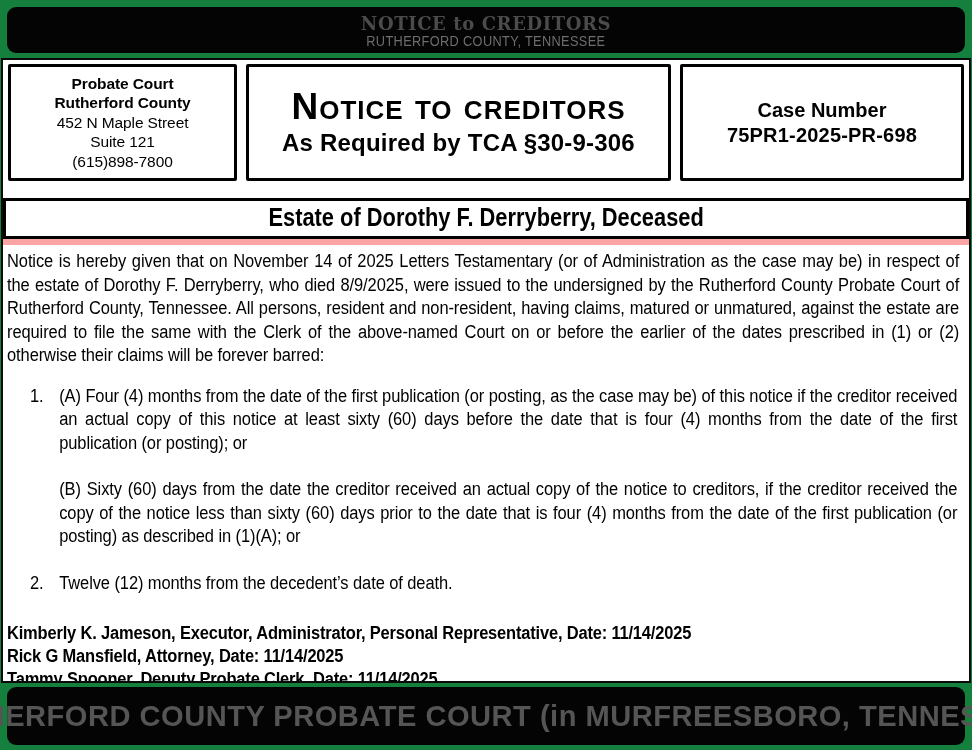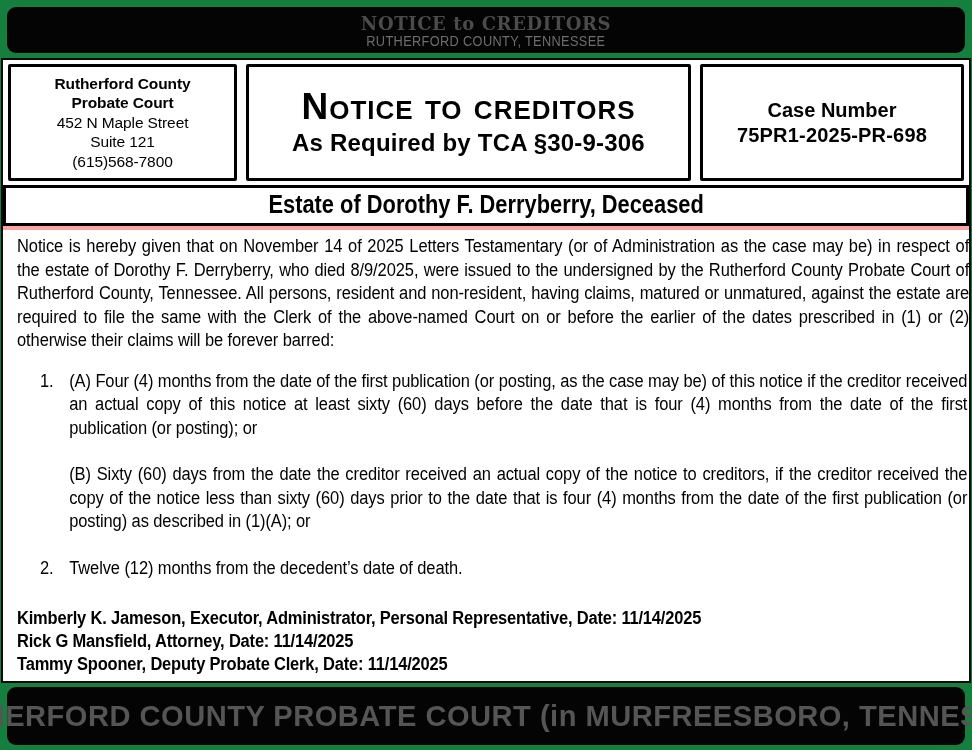--- a/index.html
+++ b/index.html
@@ -52,35 +52,35 @@
     flex: 1; display: flex; flex-direction: column; justify-content: center;
     align-items: center; gap: 3px;
   }
   .notice-title {
     font-variant: small-caps; text-transform: lowercase;
     font-size: 37px; font-weight: bold; letter-spacing: 1px; line-height: 1.05; white-space: nowrap;
   }
   .notice-title::first-letter { text-transform: uppercase; }
   .notice-sub { font-size: 24px; font-weight: bold; letter-spacing: 0.2px; white-space: nowrap; }
   .case-box {
-    width: 264px; display: flex; flex-direction: column; justify-content: center;
+    width: 284px; display: flex; flex-direction: column; justify-content: center;
     align-items: center; gap: 2px;
   }
   .case-label { font-size: 20px; font-weight: bold; }
   .case-number { font-size: 20px; font-weight: bold; letter-spacing: 0.2px; white-space: nowrap; }
 
   
-  .estate-bar { border: 3px solid #000; margin-top: 1px; text-align: center; padding: 1px 0 3px; }
+  .estate-bar { border: 3px solid #000; margin-top: 14px; text-align: center; padding: 1px 0 3px; }
   .estate-text {
     display: inline-block; font-size: 26px; font-weight: bold;
     transform: scaleX(0.84); transform-origin: center; white-space: nowrap;
   }
 
   
-  .body-box { flex: 1; border-top: 4px solid #fca5a5; padding: 5px 0 0 14px; overflow: hidden; }
+  .body-box { flex: 1; border-top: 6px solid #fca5a5; padding: 5px 0 0 4px; overflow: hidden; }
   .condense { width: 1040px; transform: scaleX(0.9155); transform-origin: top left; }
   .intro { font-size: 18px; line-height: 23.5px; text-align: justify; letter-spacing: -0.1px; }
   .list { margin-top: 17px; padding-left: 25px; padding-right: 2px; }
   .li { display: flex; margin-bottom: 23px; }
   .li-marker { width: 32px; flex-shrink: 0; font-size: 18px; line-height: 23.5px; }
   .li-content { flex: 1; font-size: 18px; line-height: 23.5px; text-align: justify; letter-spacing: -0.1px; }
   .li-content .para + .para { margin-top: 23px; }
   .signatures { margin-top: 27px; font-weight: bold; font-size: 18px; line-height: 23px; letter-spacing: -0.2px; }
 </style>
 </head>
@@ -91,25 +91,25 @@
   <div class="banner-top">
     <div class="banner-title">NOTICE to CREDITORS</div>
     <div class="banner-subtitle">RUTHERFORD COUNTY, TENNESSEE</div>
   </div>
 
   <div class="frame">
 
     <div class="header-row">
 
       <div class="hbox address-box">
+        <div class="bold">Probate Court</div>
         <div class="bold">Rutherford County</div>
-        <div class="bold">Probate Court</div>
         <div>452 N Maple Street</div>
         <div>Suite 121</div>
-        <div>(615)568-7800</div>
+        <div>(615)898-7800</div>
       </div>
 
       <div class="hbox notice-box">
         <div class="notice-title">Notice to Creditors</div>
         <div class="notice-sub">As Required  by TCA §30-9-306</div>
       </div>
 
       <div class="hbox case-box">
         <div class="case-label">Case Number</div>
         <div class="case-number">75PR1-2025-PR-698</div>

